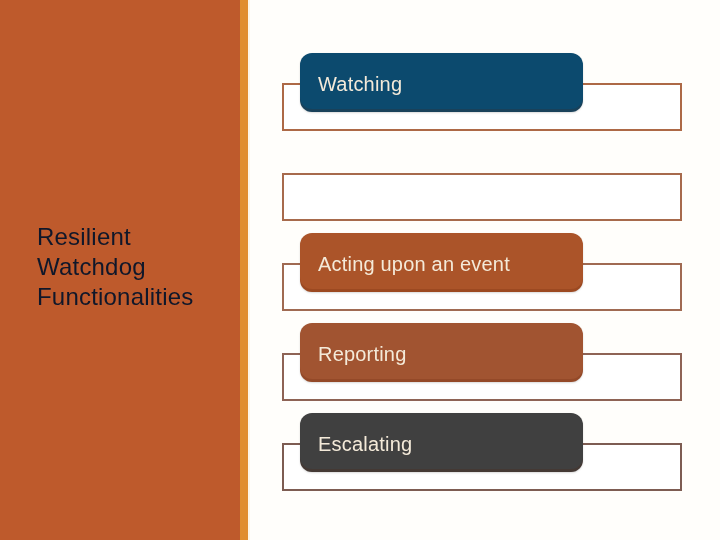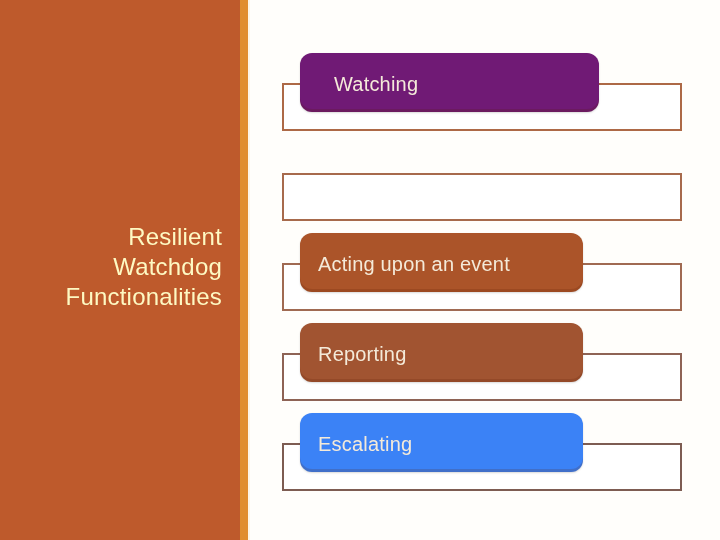--- a/index.html
+++ b/index.html
@@ -28,22 +28,21 @@
     border-right: 2px solid #fdf6e7;
   }
   .slide-title {
     position: absolute;
     left: 37px; top: 222px;
     width: 185px;
     font-size: 24px;
     line-height: 30px;
     font-weight: 300;
     letter-spacing: 0.2px;
-    color: #fef9c3;
-    text-align: right;
+    color: #0f172a;
   }
   .process-list {
     position: absolute;
     left: 0; top: 0;
     width: 720px; height: 540px;
   }
   .row {
     position: absolute;
     left: 0;
     width: 720px; height: 90px;
@@ -78,39 +77,39 @@
 <body>
 
 <div class="slide">
   <div class="sidebar">
     <div class="slide-title">Resilient Watchdog Functionalities</div>
   </div>
   <div class="accent-stripe"></div>
   <div class="process-list">
       <div class="row" style="top: 53px;">
         <div class="row-outline" style="border-color: rgb(173, 105, 70);"></div>
-        <div class="row-box" style="background: #701a75; padding-left: 16px;">
+        <div class="row-box" style="background: #0c4a6e;">
           <span>Watching</span>
         </div>
       </div>
       <div class="row" style="top: 143px;">
         <div class="row-outline" style="border-color: rgb(167, 106, 76);"></div>
       </div>
       <div class="row" style="top: 323px;">
         <div class="row-outline" style="border-color: rgb(142, 99, 85);"></div>
         <div class="row-box" style="background: rgb(161, 84, 49);">
           <span>Reporting</span>
         </div>
       </div>
       <div class="row" style="top: 233px;">
         <div class="row-outline" style="border-color: rgb(160, 106, 82);"></div>
         <div class="row-box" style="background: rgb(171, 84, 41);">
           <span>Acting upon an event</span>
         </div>
       </div>
       <div class="row" style="top: 413px;">
         <div class="row-outline" style="border-color: rgb(125, 92, 82);"></div>
-        <div class="row-box" style="background: #3b82f6;">
+        <div class="row-box" style="background: #404040;">
           <span>Escalating</span>
         </div>
       </div>
     </div>
 </div>
 
 </body></html>

